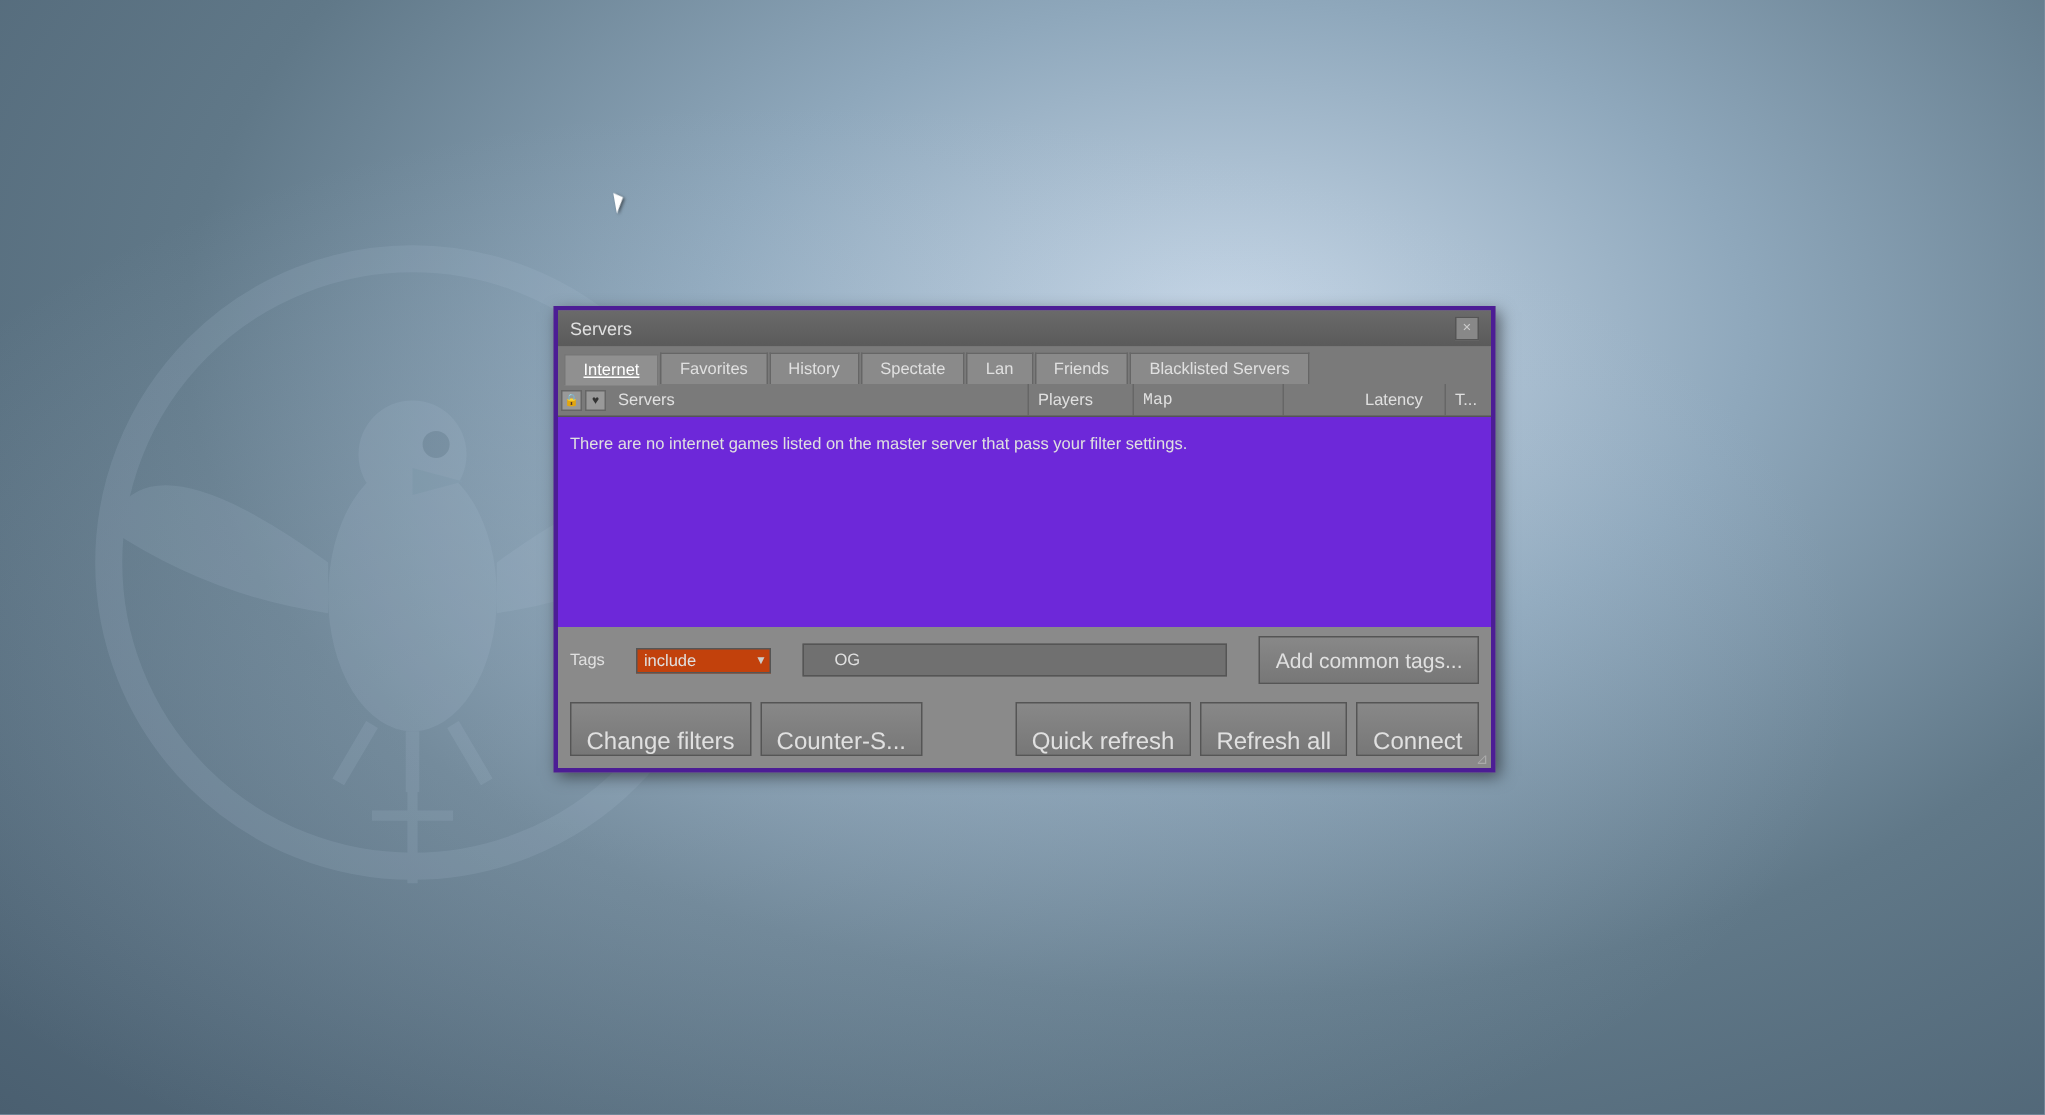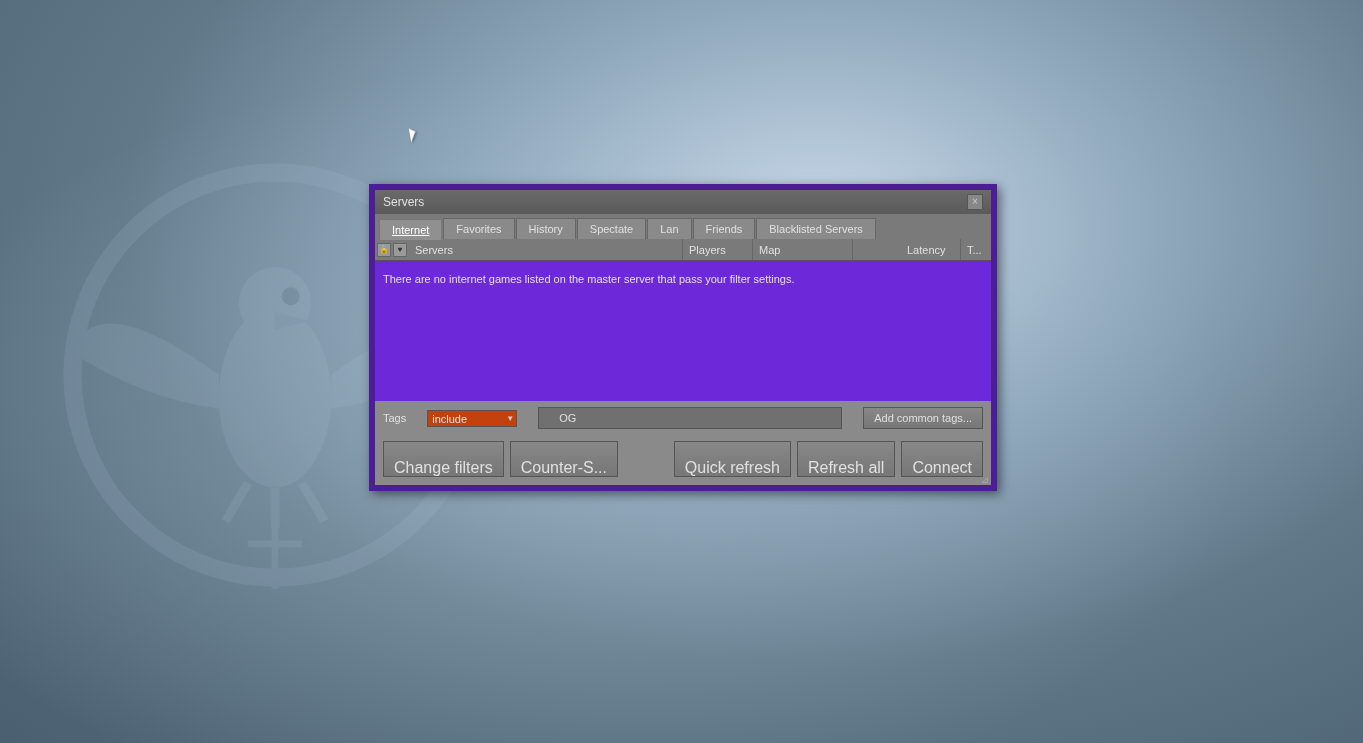--- a/index.html
+++ b/index.html
@@ -58,24 +58,24 @@
       border-top: 4px solid transparent;
       border-bottom: 10px solid transparent;
       transform: rotate(-10deg);
       filter: drop-shadow(1px 1px 1px rgba(0,0,0,0.5));
     }
 
     
     .dialog {
       position: absolute;
       left: 369px;
-      top: 184px;
+      top: 204px;
       width: 628px;
       background: #8a8a8a;
-      border: 6px solid #4c1d95;
+      border: 3px solid #4c1d95;
       box-shadow: 3px 3px 10px rgba(0,0,0,0.5);
       z-index: 10;
     }
 
     .dialog-titlebar {
       background: linear-gradient(to bottom, #6a6a6a, #5a5a5a);
       padding: 4px 8px;
       display: flex;
       align-items: center;
       justify-content: space-between;
@@ -163,21 +163,21 @@
       font-size: 11px;
       padding: 0 6px;
       height: 100%;
       display: flex;
       align-items: center;
       border-right: 1px solid #666;
     }
 
     .th-servers { flex: 1; }
     .th-players { width: 70px; }
-    .th-map { width: 100px; }
+    .th-map { width: 100px; font-family: Liberation Mono, monospace; }
     .th-latency { width: 60px; margin-left: 48px; }
     .th-t { width: 30px; border-right: none; }
 
     
     .server-list {
       background: #6d28d9;
       min-height: 140px;
       padding: 8px;
       color: #e0e0e0;
       font-size: 11px;
@@ -240,23 +240,23 @@
       color: #e0e0e0;
       font-size: 11px;
       padding: 2px 20px;
       height: 22px;
     }
 
     .add-tags-btn {
       background: linear-gradient(to bottom, #888, #777);
       border: 1px solid #555;
       color: #e0e0e0;
-      font-size: 11px;
+      font-size: 14px;
       padding: 2px 10px;
-      height: 22px;
+      height: 32px;
       cursor: pointer;
       white-space: nowrap;
     }
 
     
     .actions-row {
       background: #8a8a8a;
       padding: 6px 8px 8px 8px;
       display: flex;
       align-items: center;

